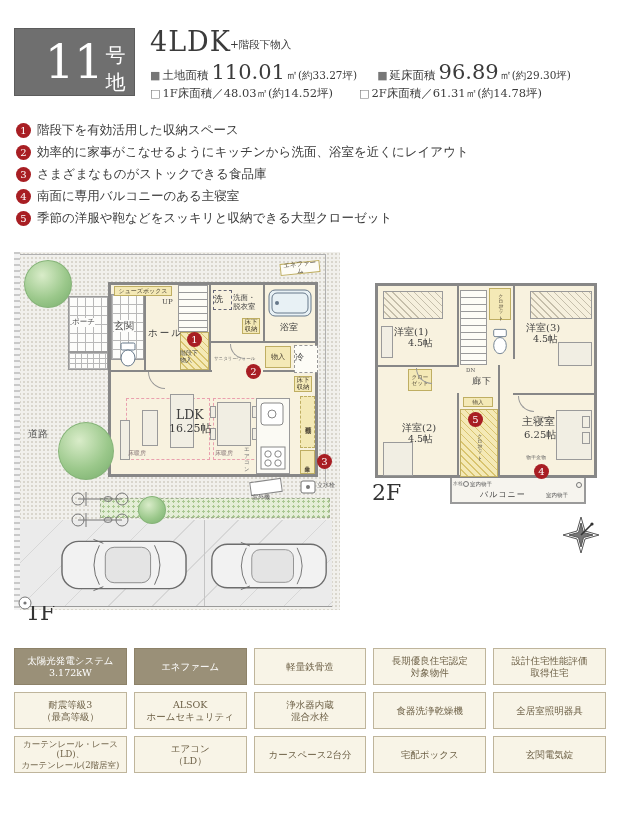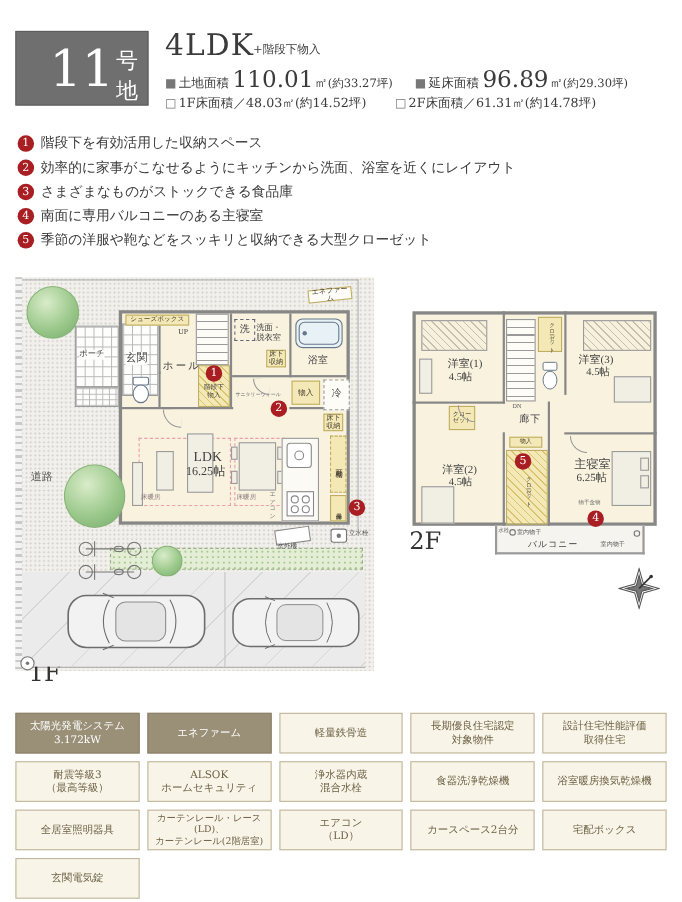--- a/index.html
+++ b/index.html
@@ -26,21 +26,21 @@
           font-size:10px;display:flex;align-items:center;justify-content:center;flex:0 0 auto;}
   .feat-row .marker{margin-right:6px;}
   .pmarker{width:15px;height:15px;border-radius:50%;background:#a81e23;color:#fff;
            font-size:10px;display:flex;align-items:center;justify-content:center;z-index:6;}
   
   .site{background-color:#f1f0ec;background-image:radial-gradient(circle,#d9d6cd 0.8px,transparent 0.9px);
         background-size:4px 4px;}
   .bldg{background:#f8f2df;border:3px solid #878787;box-sizing:border-box;z-index:1;}
   .wall{background:#878787;z-index:2;}
   .blue{background:#d6e6ee;}
-  .lbl{font-size:8px;color:#3f3f3f;line-height:1.15;text-align:center;white-space:pre-line;z-index:4;font-family:Liberation Serif, serif;}
+  .lbl{font-size:8px;color:#3f3f3f;line-height:1.15;white-space:pre-line;z-index:4;}
   .ylabel{background:#f4e9b6;border:1px solid #bfae62;box-sizing:border-box;font-size:6.5px;color:#4a4233;
           display:flex;align-items:center;justify-content:center;text-align:center;
           white-space:pre-line;line-height:1.15;z-index:4;}
   .yhatch{background:repeating-linear-gradient(45deg,#f4e9b6 0 4px,#d9c46f 4px 5px);
           border:1px solid #bfae62;box-sizing:border-box;z-index:3;}
   .ghatch{background:repeating-linear-gradient(45deg,#f6f0dd 0 4px,#c6bfab 4px 5px);
           border:1px solid #9a9a9a;box-sizing:border-box;z-index:3;}
   .stairs{background:repeating-linear-gradient(to bottom,#fdfcf6 0 6px,#9a9a9a 6px 7px);
           border:1px solid #9a9a9a;box-sizing:border-box;z-index:3;}
   .furn{border:1px solid #9a9a9a;background:#f1eee3;box-sizing:border-box;z-index:3;}
@@ -266,21 +266,21 @@
   </svg>
 </div>
 <div class="abs floorname" style="left:26px;top:600px">1F</div>
 
 <div class="abs" style="left:350px;top:270px;width:270px;height:245px">
   <div class="abs bldg" style="left:25px;top:13px;width:222px;height:195px"></div>
 
   <div class="abs ghatch" style="left:33px;top:21px;width:60px;height:28px"></div>
   <div class="abs ghatch" style="left:180px;top:21px;width:62px;height:28px"></div>
 
-  <div class="abs lbl" style="left:57px;top:56px;font-size:10px">洋室(1)</div>
+  <div class="abs lbl" style="left:44px;top:56px;font-size:10px">洋室(1)</div>
   <div class="abs lbl" style="left:58px;top:68px;font-size:9.5px">4.5帖</div>
   <div class="abs furn" style="left:31px;top:56px;width:12px;height:32px"></div>
 
   <div class="abs lbl" style="left:176px;top:52px;font-size:10px">洋室(3)</div>
   <div class="abs lbl" style="left:183px;top:64px;font-size:9.5px">4.5帖</div>
   <div class="abs furn" style="left:208px;top:72px;width:34px;height:24px"></div>
 
   <div class="abs stairs" style="left:110px;top:20px;width:27px;height:75px"></div>
   <div class="abs ylabel vtext" style="left:139px;top:18px;width:22px;height:32px;font-size:5px">クローゼット</div>
   <div class="abs blue" style="left:136px;top:55px;width:27px;height:34px"></div>
@@ -347,21 +347,20 @@
 対象物件</div>
   <div class="badge">設計住宅性能評価
 取得住宅</div>
   <div class="badge">耐震等級3
 （最高等級）</div>
   <div class="badge">ALSOK
 ホームセキュリティ</div>
   <div class="badge">浄水器内蔵
 混合水栓</div>
   <div class="badge">食器洗浄乾燥機</div>
-  <div class="badge">浴室暖房換気乾燥機</div>
   <div class="badge">全居室照明器具</div>
   <div class="badge" style="font-size:8.5px">カーテンレール・レース(LD)、
 カーテンレール(2階居室)</div>
   <div class="badge">エアコン
 （LD）</div>
   <div class="badge">カースペース2台分</div>
   <div class="badge">宅配ボックス</div>
   <div class="badge">玄関電気錠</div>
   <div></div>
 </div>

